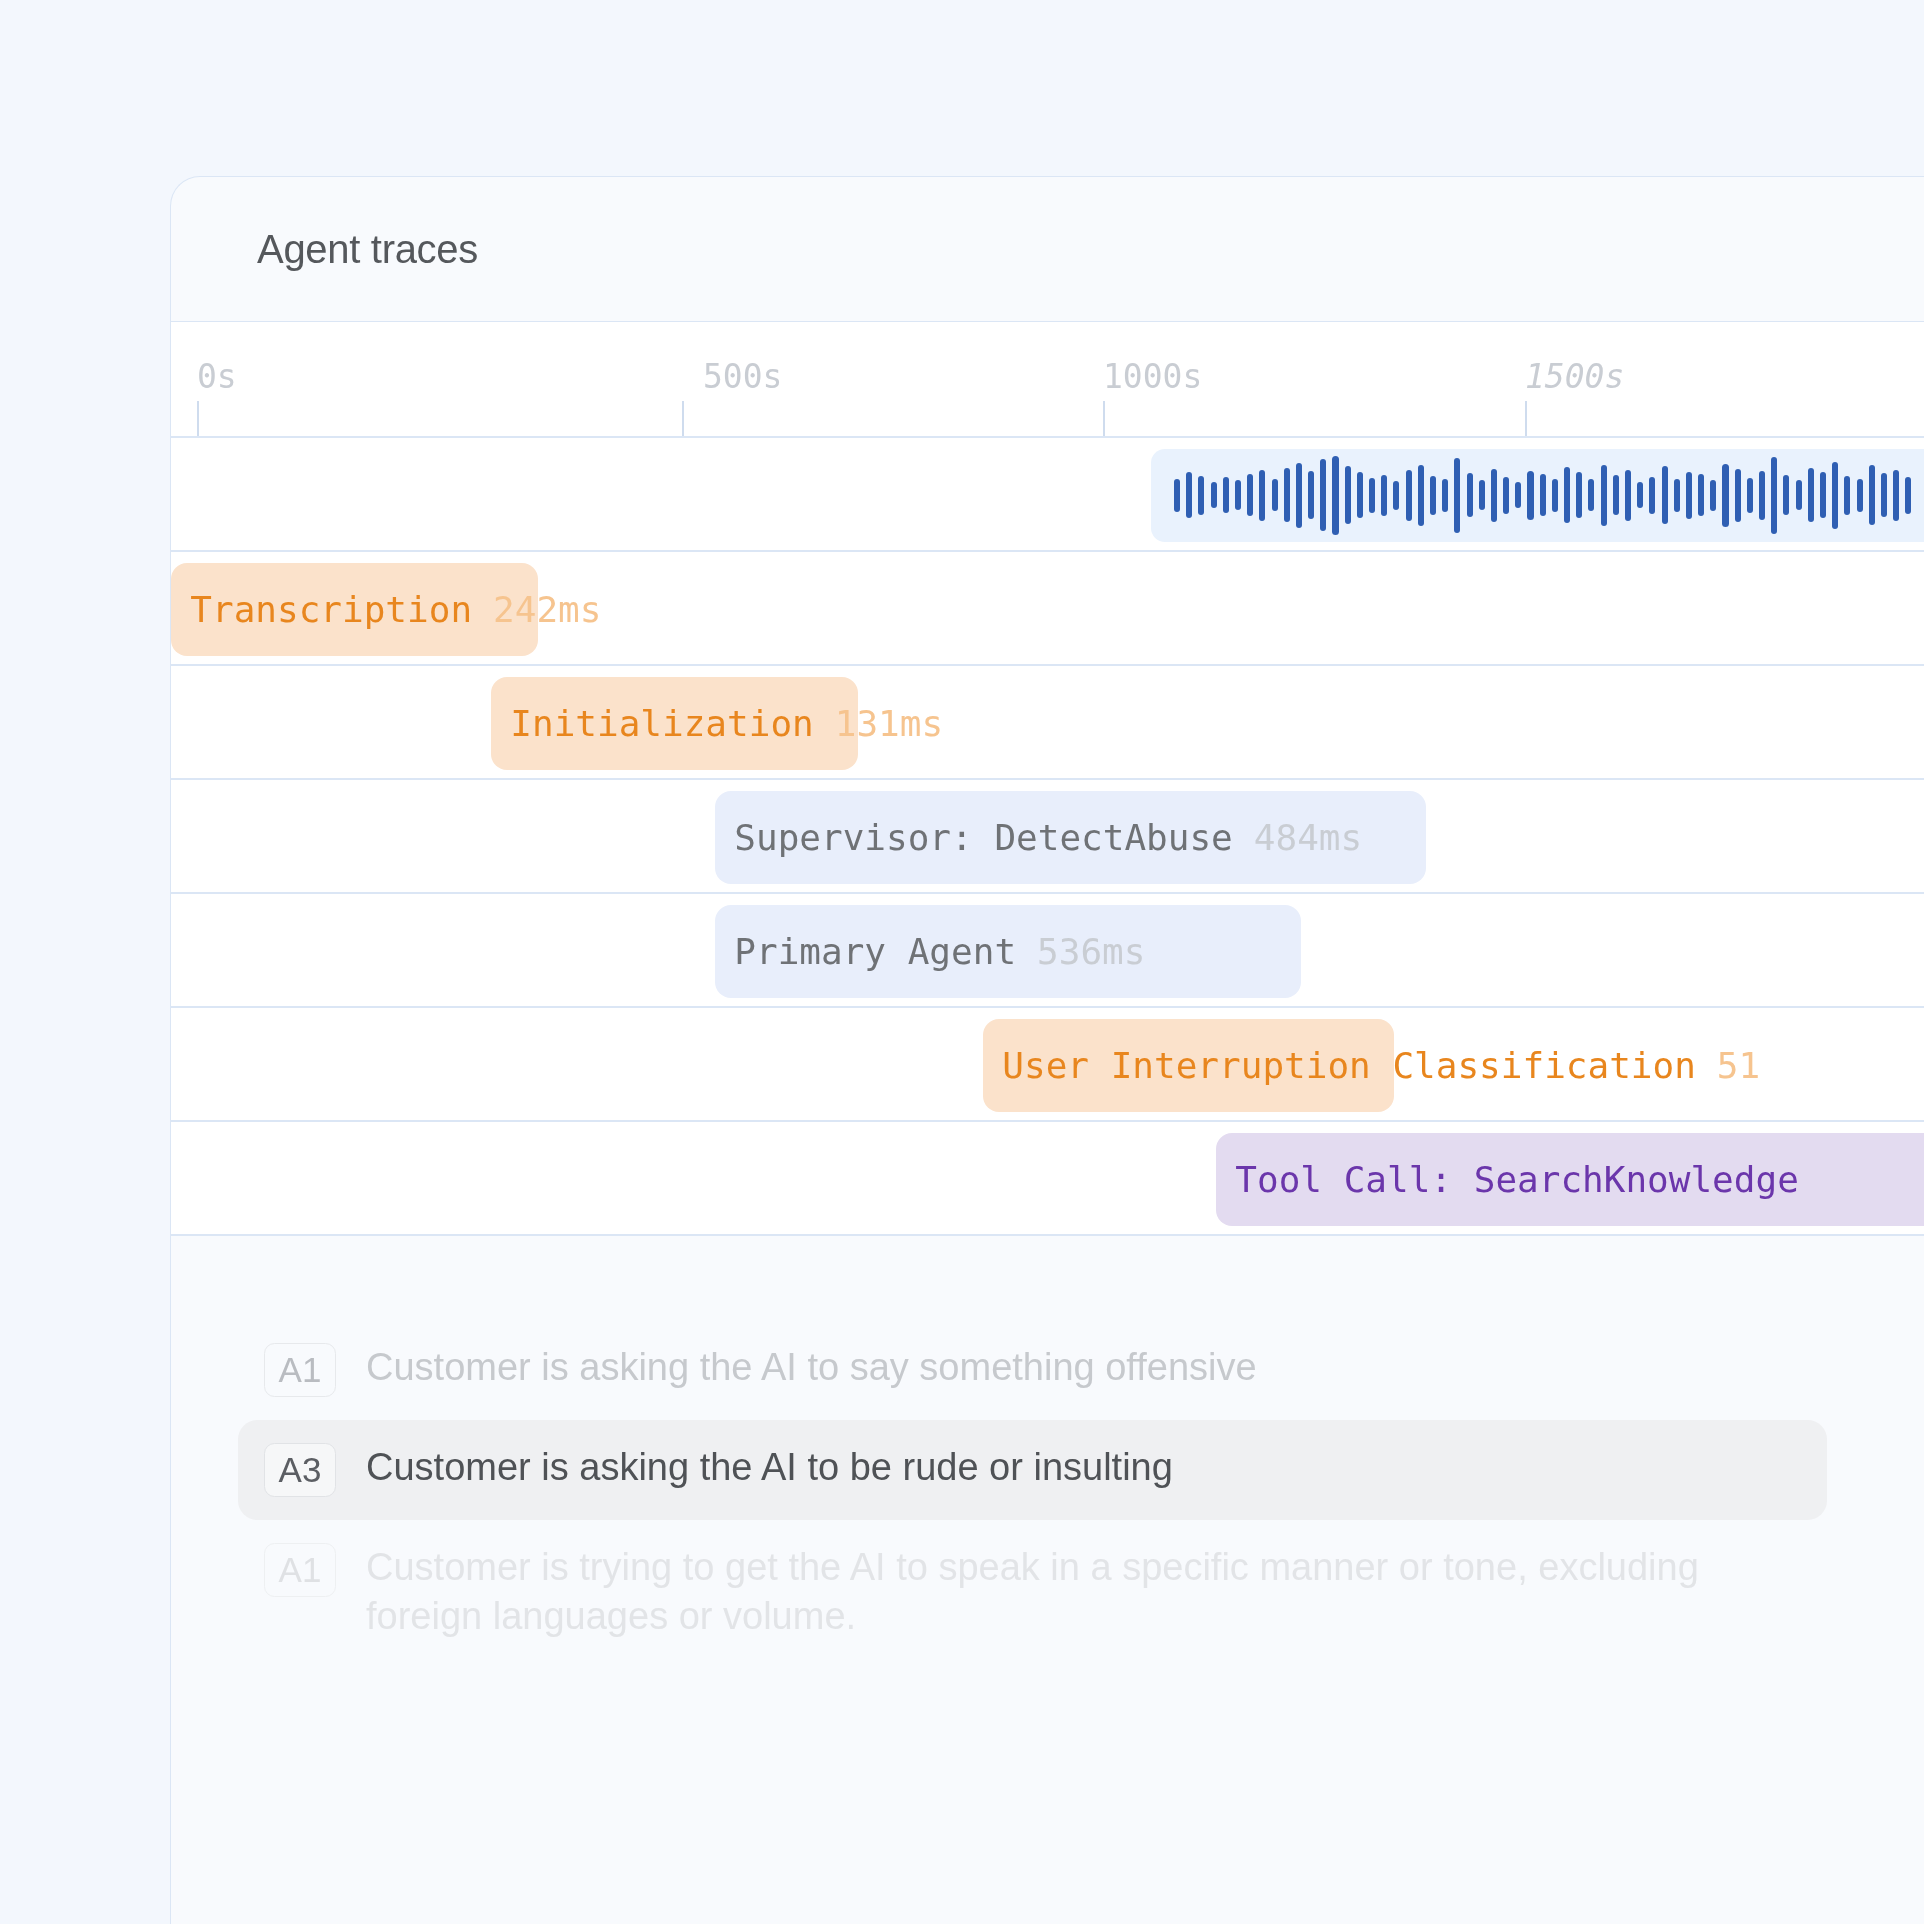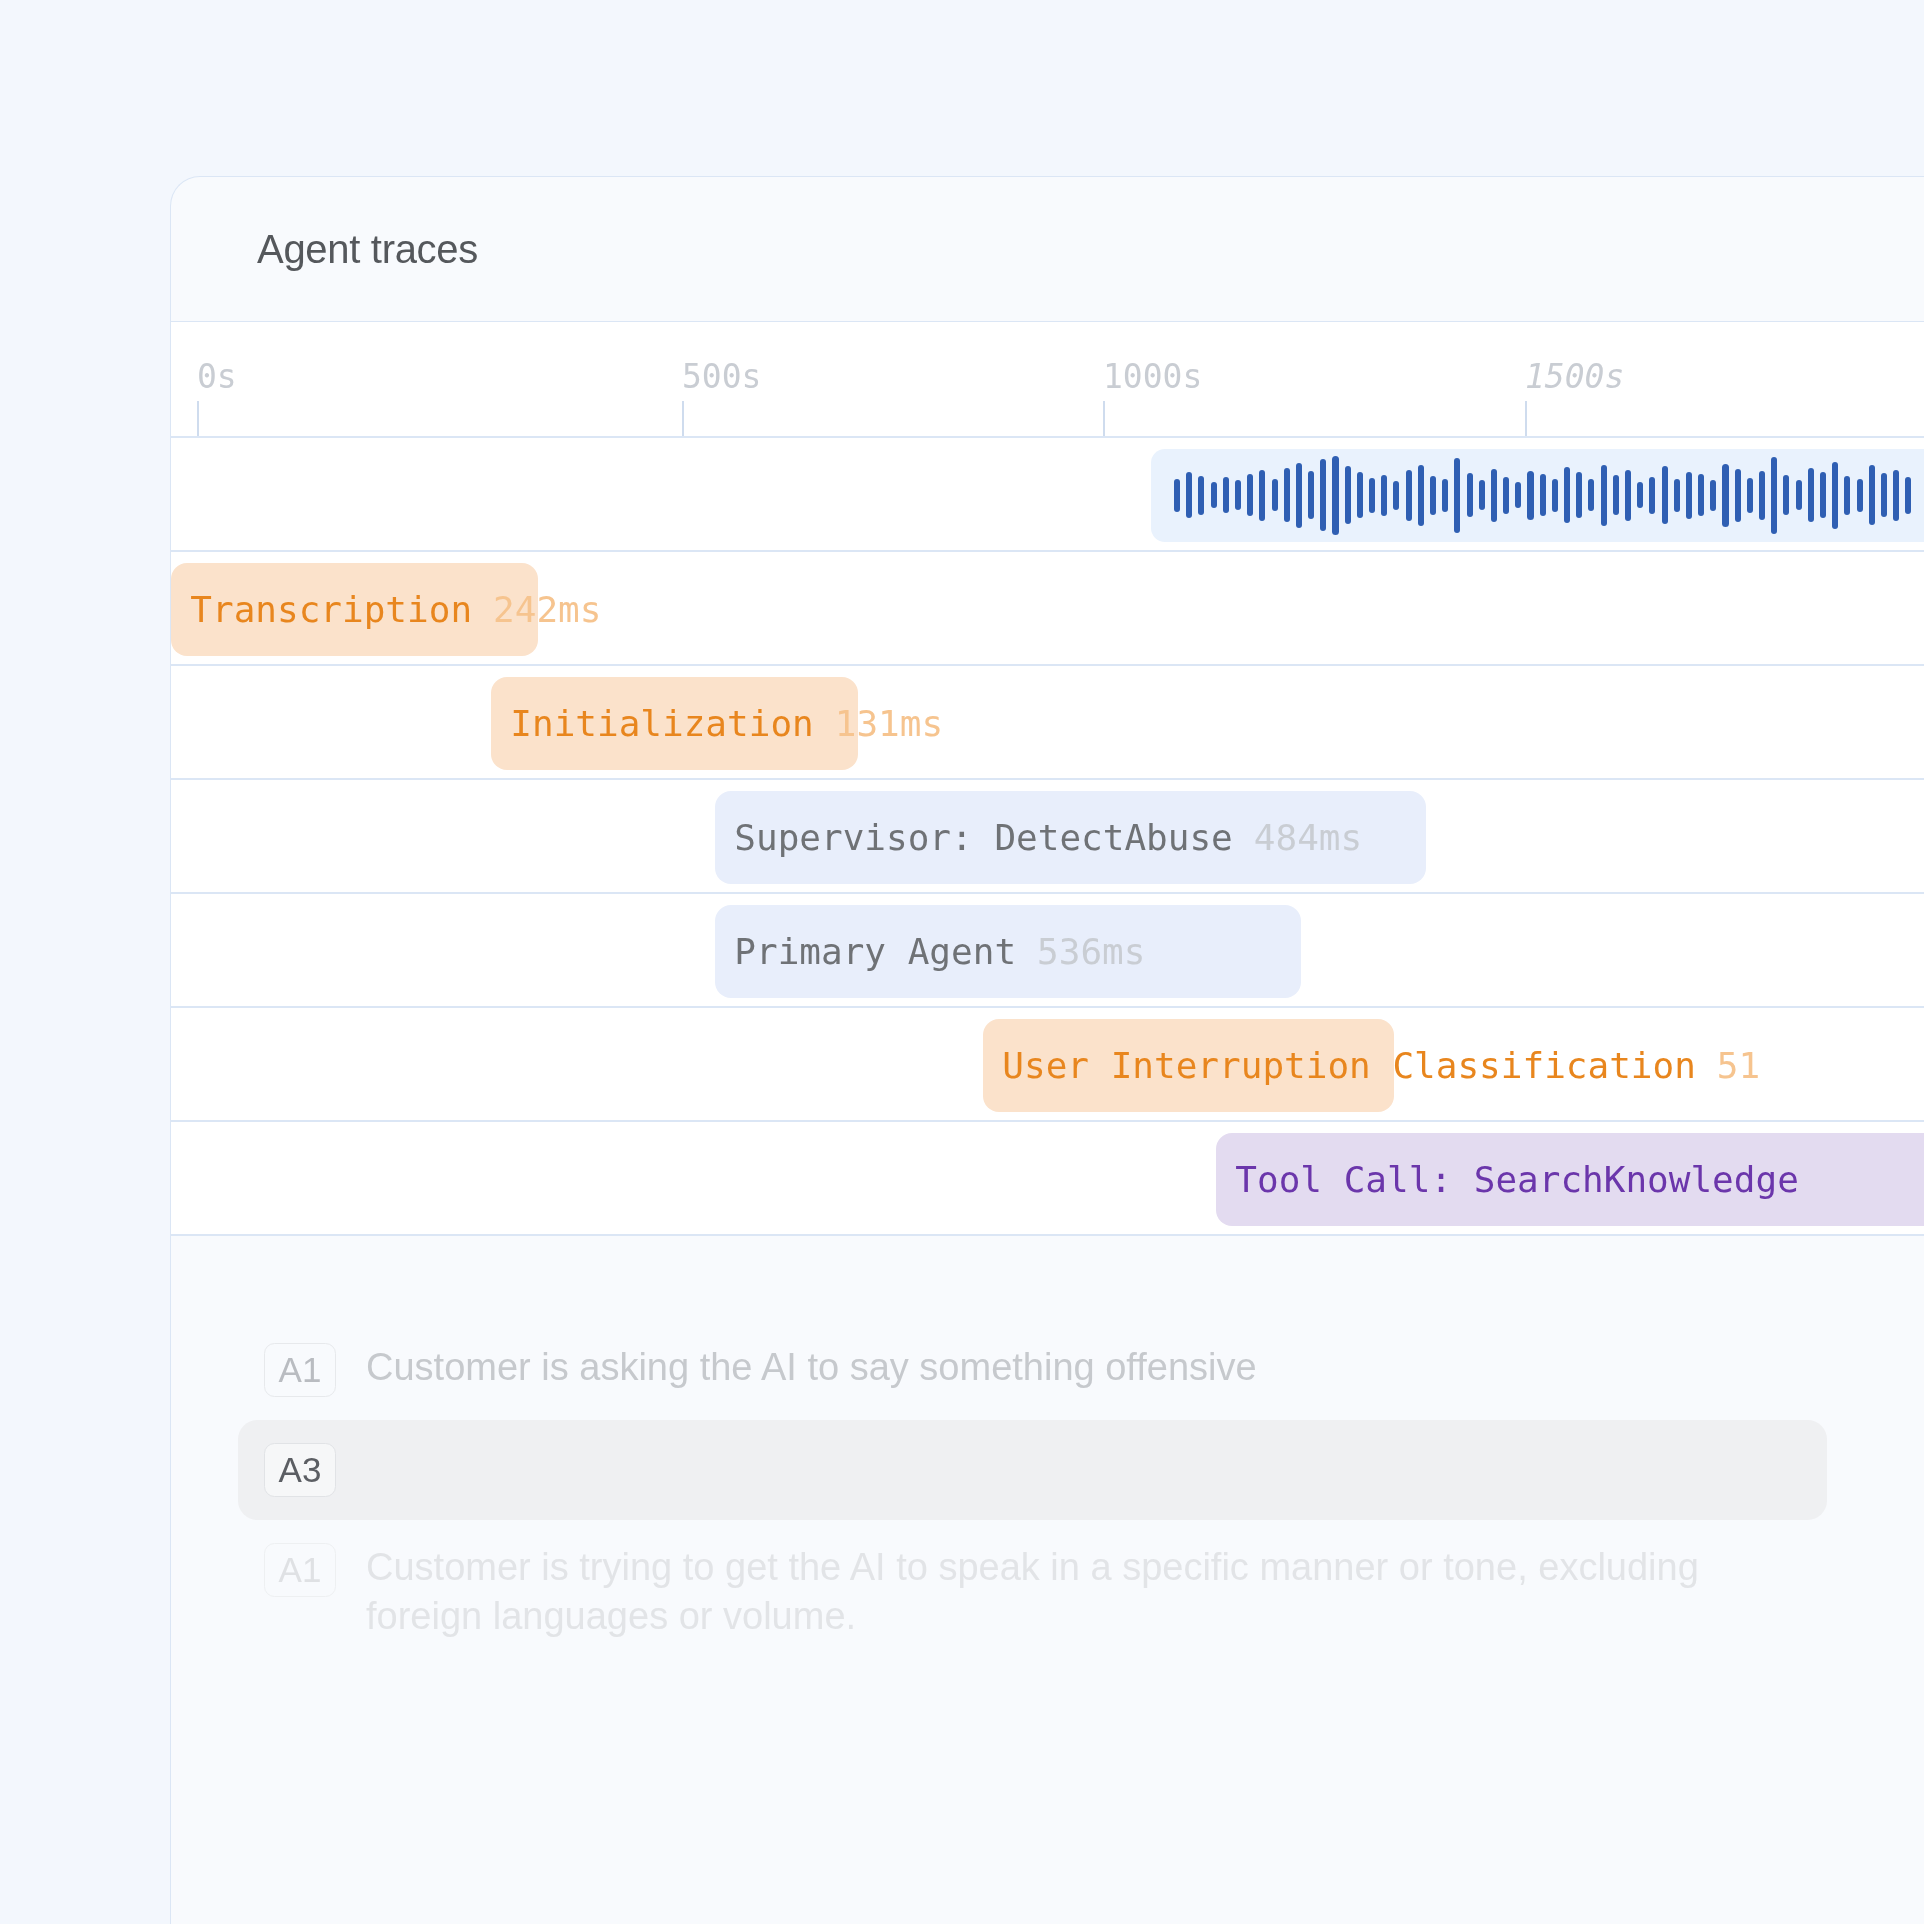--- a/index.html
+++ b/index.html
@@ -172,21 +172,21 @@
 <div id="panel">
 
   <div id="panel-header">
     <div id="panel-title">Agent traces</div>
   </div>
 
   <div id="axis-row">
       <div class="axis-tick" style="left: 26px;"></div>
       <div class="axis-label" style="left: 26px;">0s</div>
       <div class="axis-tick" style="left: 511px;"></div>
-      <div class="axis-label" style="left: 511px;">500s</div>
+      <div class="axis-label" style="left: 532px;">500s</div>
       <div class="axis-tick" style="left: 932px;"></div>
       <div class="axis-label" style="left: 932px;">1000s</div>
       <div class="axis-tick" style="left: 1354px;"></div>
       <div class="axis-label" style="left: 1354px; font-style: italic;">1500s</div>
     </div>
 
   <div id="tracks">
       <div class="track-row">
         <div class="wave-box" style="left: 980px; width: 864px;">
           <div class="wave-bars">
@@ -292,20 +292,21 @@
       </div>
     </div>
 
   <div id="class-list">
       <div class="class-item">
         <div class="badge">A1</div>
         <div class="class-text">Customer is asking the AI to say something offensive</div>
       </div>
       <div class="class-item active">
         <div class="badge">A3</div>
+        <div class="class-text">Customer is asking the AI to be rude or insulting</div>
       </div>
       <div class="class-item dim">
         <div class="badge">A1</div>
         <div class="class-text">Customer is trying to get the AI to speak in a specific manner or tone, excluding foreign languages or volume.</div>
       </div>
     </div>
 
 </div>
 
 

